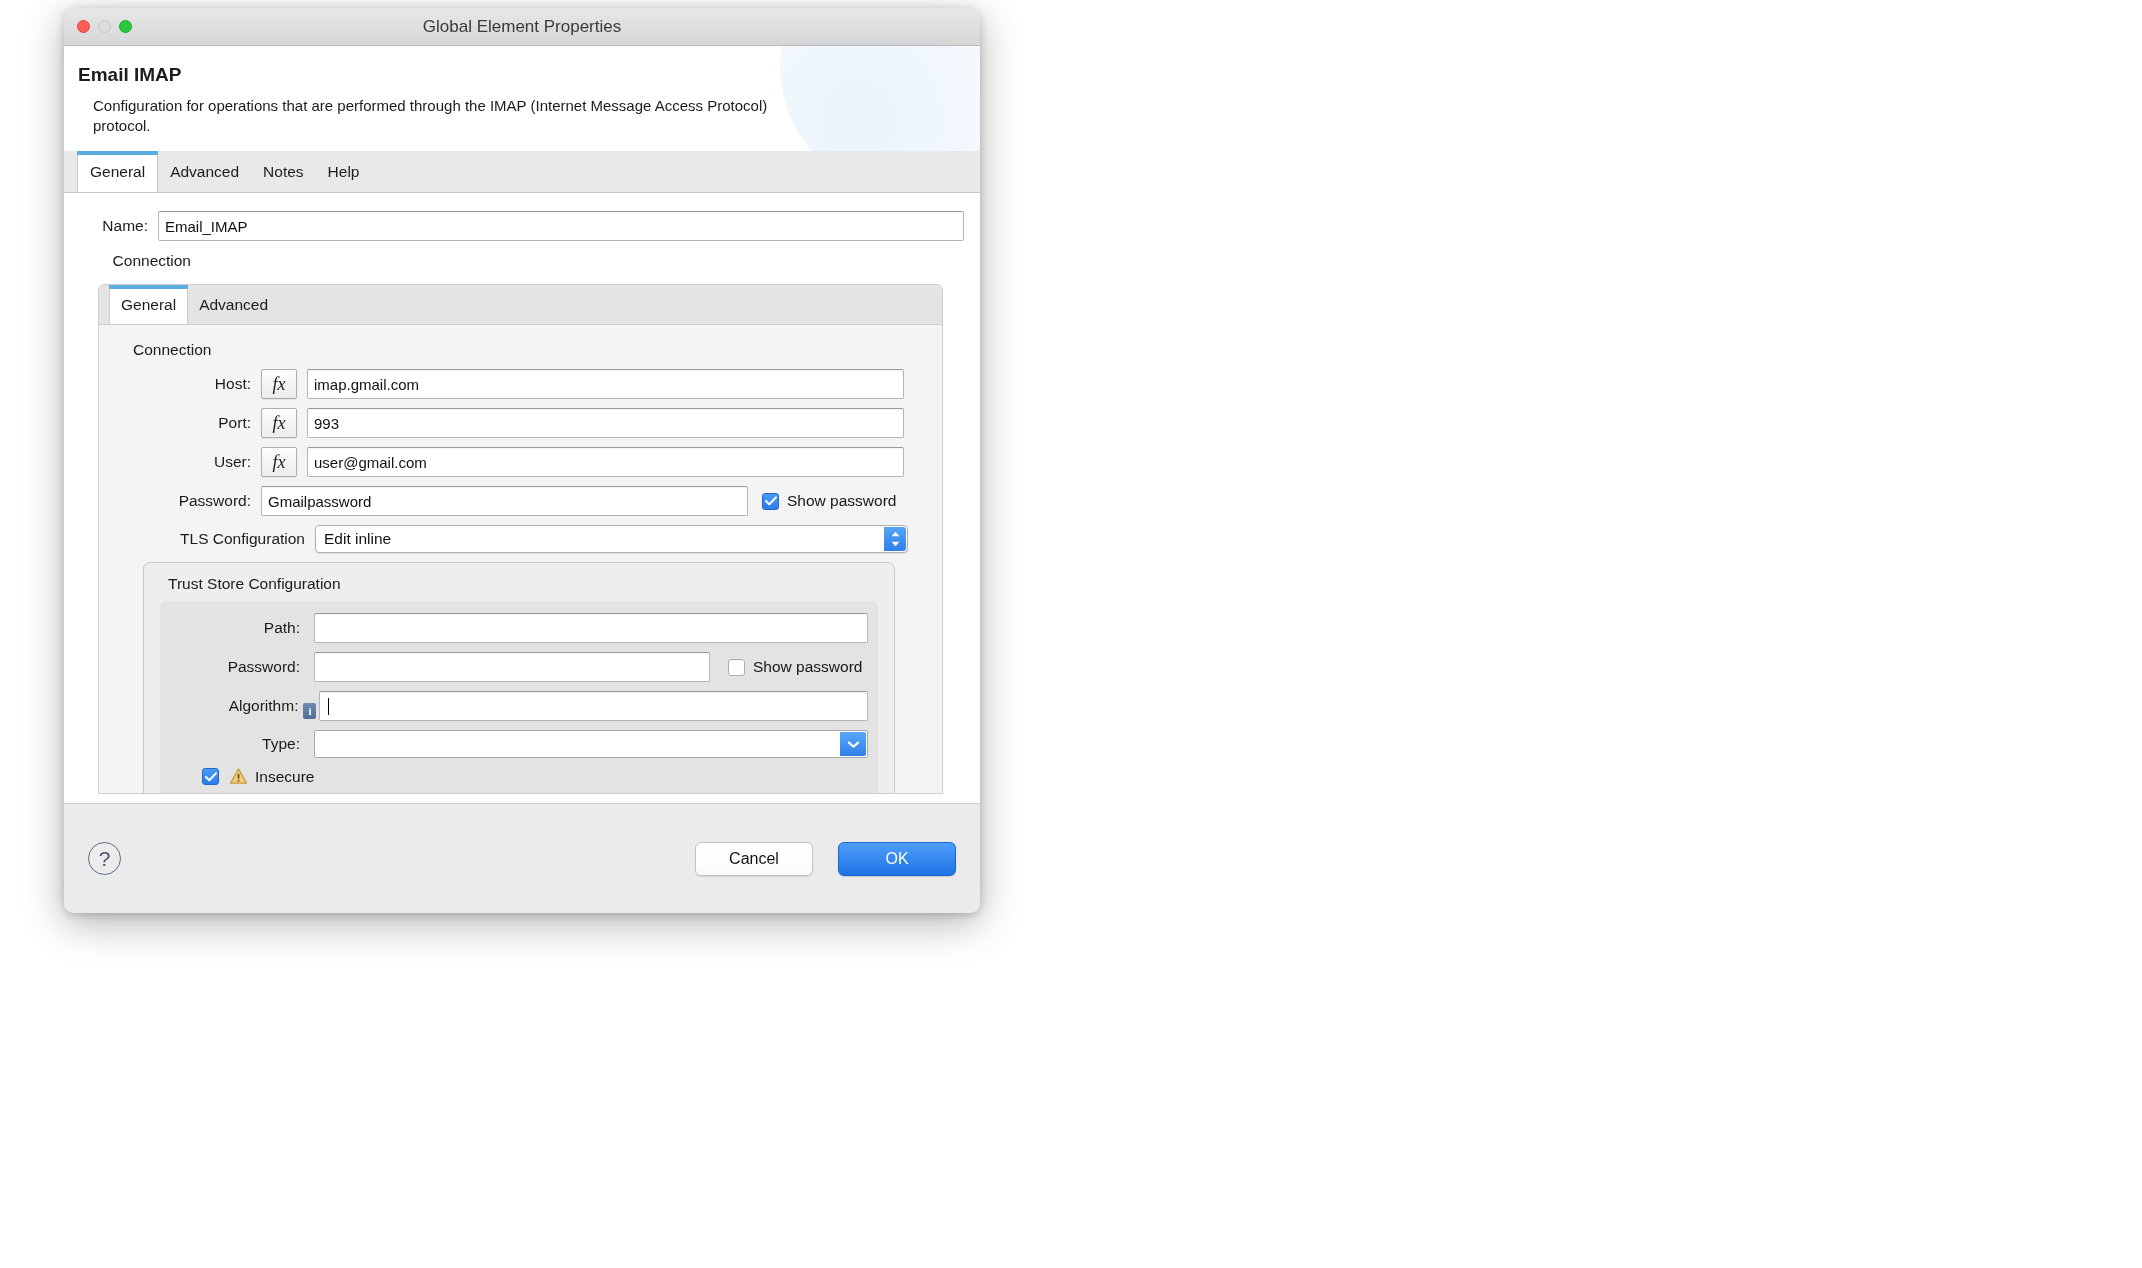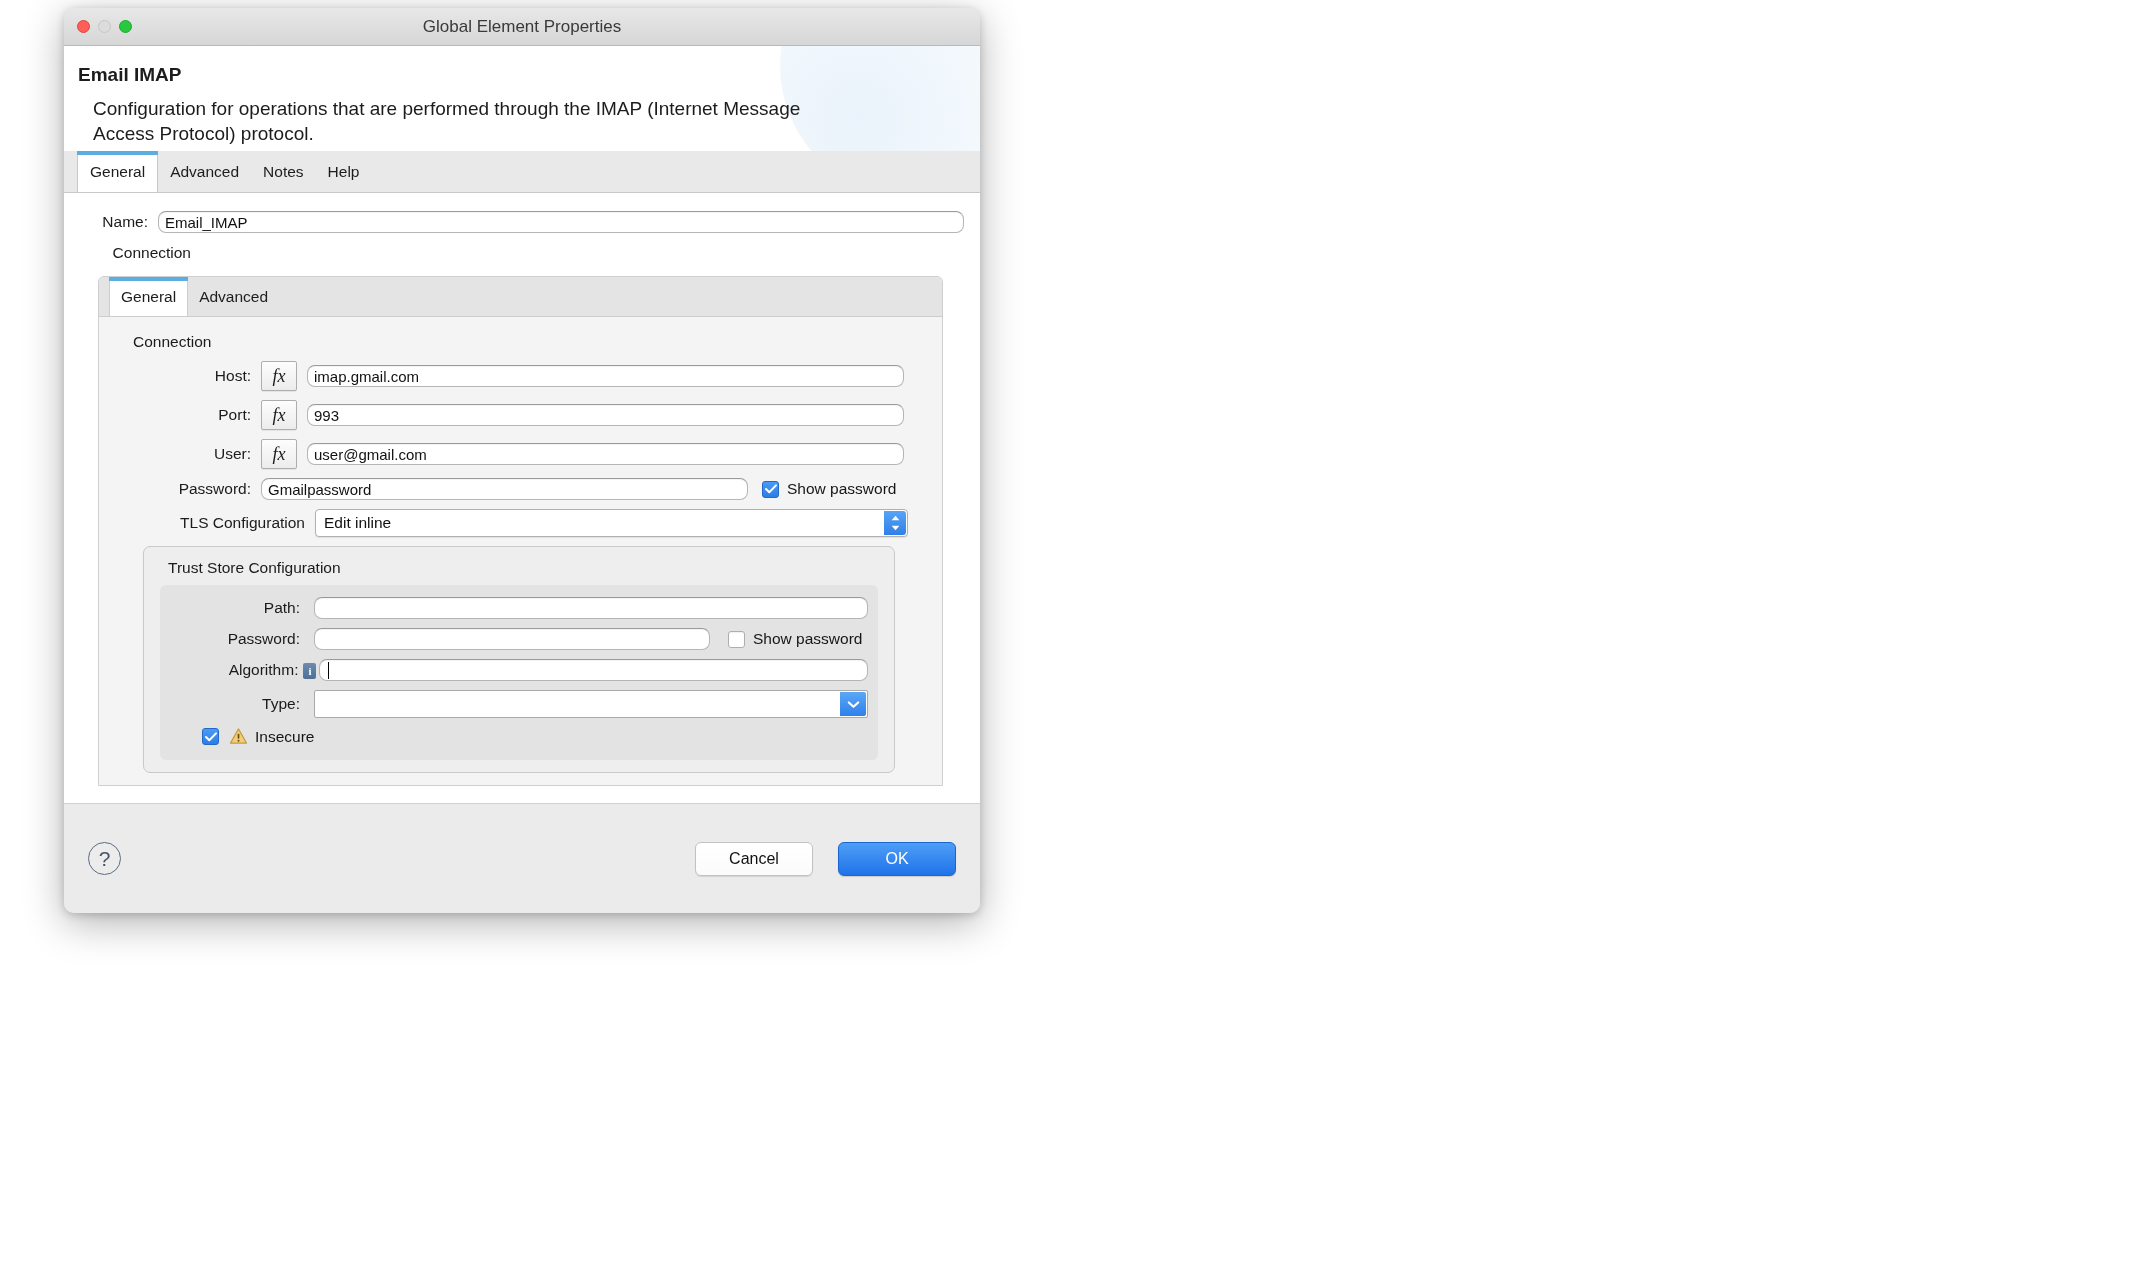--- a/index.html
+++ b/index.html
@@ -62,21 +62,21 @@
     background: radial-gradient(circle at 30% 70%, #eaf3fb 0%, #f4f9fd 55%, #ffffff 75%);
   }
   .header h1 {
     position: relative;
     margin: 0 0 10px 14px;
     font-size: 19px; font-weight: bold; color: #1c1c1c;
   }
   .header p {
     position: relative;
     margin: 0 60px 0 29px;
-    font-size: 19px; line-height: 1.33; color: #1c1c1c;
+    font-size: 15px; line-height: 1.33; color: #1c1c1c;
     max-width: 730px;
   }
 
   
   .tabstrip {
     display: flex;
     background: #e9e9e9;
     border-bottom: 1px solid #c8c8c8;
     padding-left: 13px;
     height: 42px;
@@ -113,25 +113,25 @@
     display: flex; align-items: center;
     margin-bottom: 9px;
   }
   .lbl {
     font-size: 15.5px; color: #1b1b1b;
     text-align: right;
     flex: none;
   }
 
   .text-input {
-    height: 22px;
+    height: 30px;
     background: #ffffff;
     border: 1px solid #b5b5b5;
     border-top-color: #9a9a9a;
-    border-radius: 8px;
+    border-radius: 2px;
     font-size: 15px; color: #111;
     padding: 0 6px;
     display: flex; align-items: center;
     font-family: "Liberation Sans", sans-serif;
     box-shadow: inset 0 1px 1px rgba(0,0,0,0.05);
   }
 
   
   .combo {
     position: relative;

